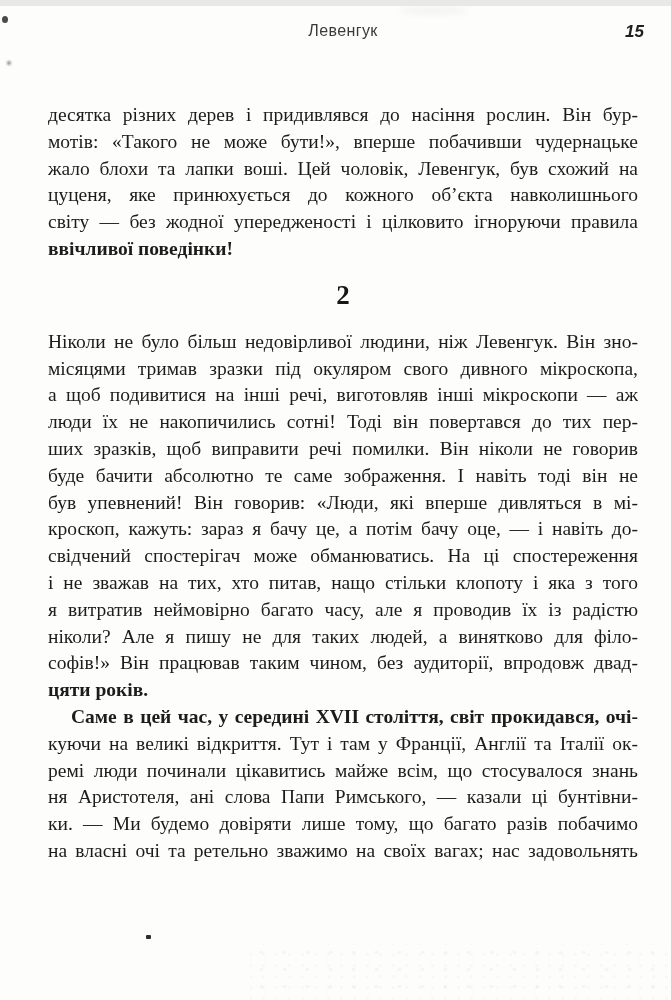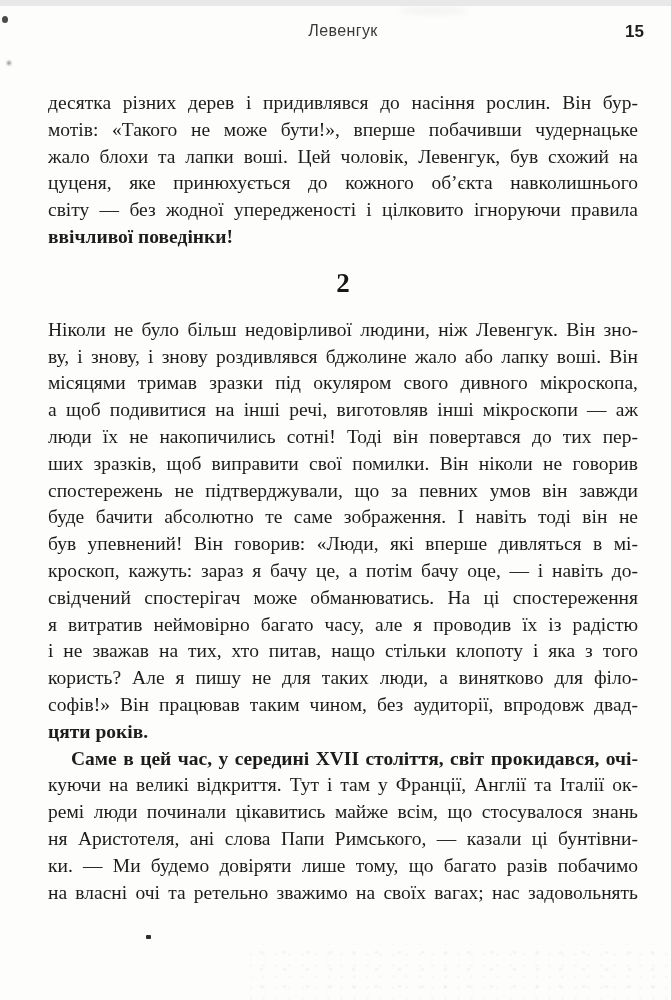--- a/index.html
+++ b/index.html
@@ -32,26 +32,27 @@
     letter-spacing: 0.4px;
     color: #3b3b3b;
   }
   .page-number {
     position: absolute;
     right: -6px;
     top: 0;
     font-size: 17px;
     font-weight: bold;
     color: #1f1f1f;
+    font-style: italic;
   }
 
   
   .text-block {
     position: absolute;
-    top: 84px;
+    top: 96px;
     left: 48px;
     width: 590px;
   }
   .para { margin: 0; padding: 0; }
   .ln {
     font-size: 19.5px;
     line-height: 26.8px;
     height: 26.8px;
     white-space: nowrap;
     text-align: justify;
@@ -110,33 +111,31 @@
       <div class="ln">жало блохи та лапки воші. Цей чоловік, Левенгук, був схожий на</div>
       <div class="ln">цуценя, яке принюхується до кожного об’єкта навколишнього</div>
       <div class="ln">світу — без жодної упередженості і цілковито ігноруючи правила</div>
       <div class="ln ln-last">ввічливої поведінки!</div>
     </section>
 
     <h2 class="section-number">2</h2>
 
     <section class="para">
       <div class="ln">Ніколи не було більш недовірливої людини, ніж Левенгук. Він зно-</div>
-      <div class="ln">ву, і знову, і знову роздивлявся бджолине жало або лапку воші. Він</div>
       <div class="ln">місяцями тримав зразки під окуляром свого дивного мікроскопа,</div>
       <div class="ln">а щоб подивитися на інші речі, виготовляв інші мікроскопи — аж</div>
       <div class="ln">люди їх не накопичились сотні! Тоді він повертався до тих пер-</div>
-      <div class="ln">ших зразків, щоб виправити свої помилки. Він ніколи не говорив</div>
-      <div class="ln">спостережень не підтверджували, що за певних умов він завжди</div>
+      <div class="ln">ших зразків, щоб виправити речі помилки. Він ніколи не говорив</div>
       <div class="ln">буде бачити абсолютно те саме зображення. І навіть тоді він не</div>
       <div class="ln">був упевнений! Він говорив: «Люди, які вперше дивляться в мі-</div>
       <div class="ln">кроскоп, кажуть: зараз я бачу це, а потім бачу оце, — і навіть до-</div>
       <div class="ln">свідчений спостерігач може обманюватись. На ці спостереження</div>
+      <div class="ln">і не зважав на тих, хто питав, нащо стільки клопоту і яка з того</div>
       <div class="ln">я витратив неймовірно багато часу, але я проводив їх із радістю</div>
-      <div class="ln">і не зважав на тих, хто питав, нащо стільки клопоту і яка з того</div>
-      <div class="ln">користь? Але я пишу не для таких люди, а винятково для філо-</div>
+      <div class="ln">ніколи? Але я пишу не для таких людей, а винятково для філо-</div>
       <div class="ln">софів!» Він працював таким чином, без аудиторії, впродовж двад-</div>
       <div class="ln ln-last">цяти років.</div>
     </section>
 
     <section class="para">
       <div class="ln ln-indent">Саме в цей час, у середині XVII століття, світ прокидався, очі-</div>
       <div class="ln">куючи на великі відкриття. Тут і там у Франції, Англії та Італії ок-</div>
       <div class="ln">ремі люди починали цікавитись майже всім, що стосувалося знань</div>
       <div class="ln">ня Аристотеля, ані слова Папи Римського, — казали ці бунтівни-</div>
       <div class="ln">ки. — Ми будемо довіряти лише тому, що багато разів побачимо</div>

